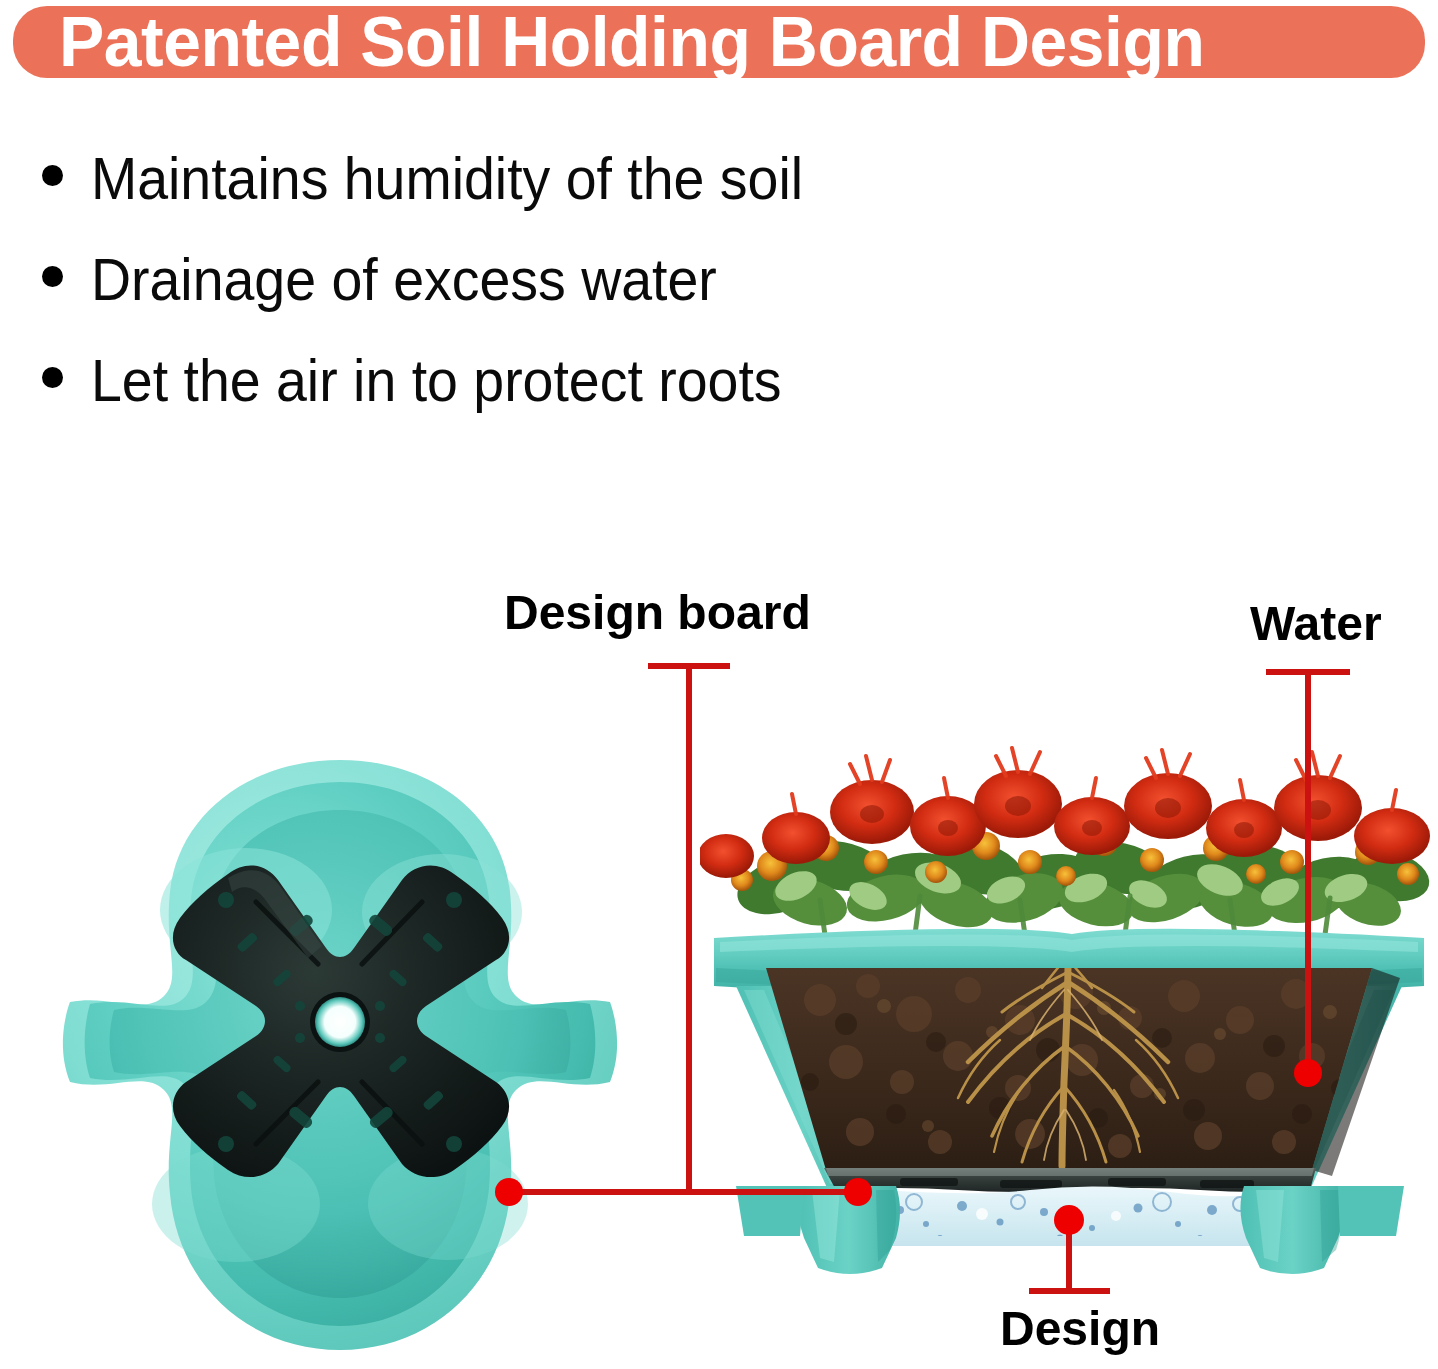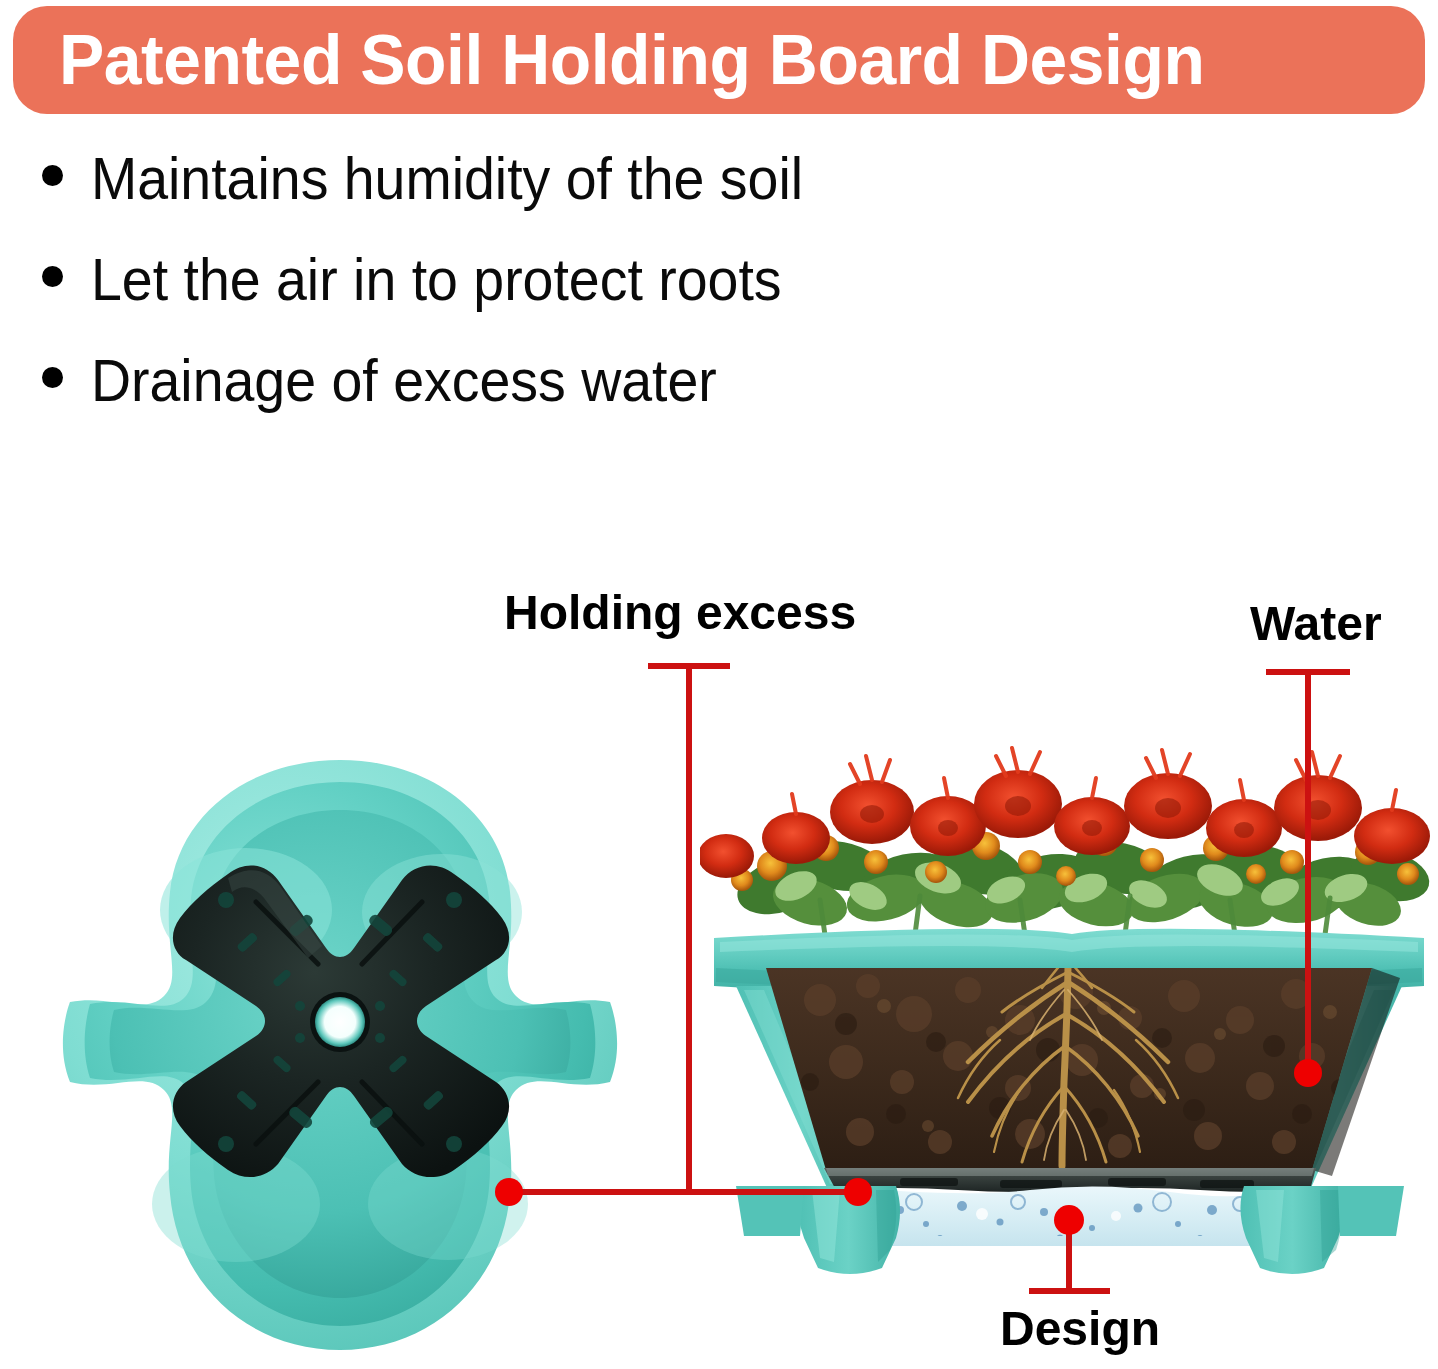--- a/index.html
+++ b/index.html
@@ -15,21 +15,21 @@
     font-family: "Liberation Sans", sans-serif;
     -webkit-font-smoothing: antialiased;
   }
 
   
   .banner {
     position: absolute;
     left: 13px;
     top: 6px;
     width: 1412px;
-    height: 108px;
+    height: 72px;
     background: #EB7259;
     border-radius: 34px;
     display: flex;
     align-items: center;
     justify-content: flex-start;
     box-sizing: border-box;
     padding-left: 46px;
   }
   .banner-title {
     color: #ffffff;
@@ -127,25 +127,25 @@
   <div class="banner-title">Patented Soil Holding Board Design</div>
 </div>
 
 <div class="bullets">
   <div class="bullet-row">
     <span class="bullet-dot"></span>
     <span class="bullet-text">Maintains humidity of the soil</span>
   </div>
   <div class="bullet-row">
     <span class="bullet-dot"></span>
-    <span class="bullet-text">Let the air in to protect roots</span>
+    <span class="bullet-text">Drainage of excess water</span>
   </div>
   <div class="bullet-row">
     <span class="bullet-dot"></span>
-    <span class="bullet-text">Drainage of excess water</span>
+    <span class="bullet-text">Let the air in to protect roots</span>
   </div>
 </div>
 
 <div class="pot-left">
   <svg viewBox="0 0 580 610" xmlns="http://www.w3.org/2000/svg">
     <defs>
       <radialGradient id="tealBody" cx="38%" cy="32%" r="78%">
         <stop offset="0%" stop-color="#8FE5DA"></stop>
         <stop offset="42%" stop-color="#62D0C4"></stop>
         <stop offset="78%" stop-color="#45BCAF"></stop>
@@ -622,17 +622,17 @@
     <line x1="1266" y1="672" x2="1350" y2="672"></line>
     <line x1="1308" y1="672" x2="1308" y2="1073"></line>
     <circle cx="1308" cy="1073" r="14" stroke="none"></circle>
 
     <line x1="1069" y1="1222" x2="1069" y2="1291"></line>
     <line x1="1029" y1="1291" x2="1110" y2="1291"></line>
     <circle cx="1069" cy="1220" r="15" stroke="none"></circle>
   </g>
 </svg>
 
-<div class="callout-label" id="label-holding-board">Holding excess</div>
+<div class="callout-label" id="label-holding-board">Design board</div>
 
 <div class="callout-label" id="label-soil">Water</div>
 
 <div class="callout-label" id="label-water">Design</div>
 
 </body></html>

